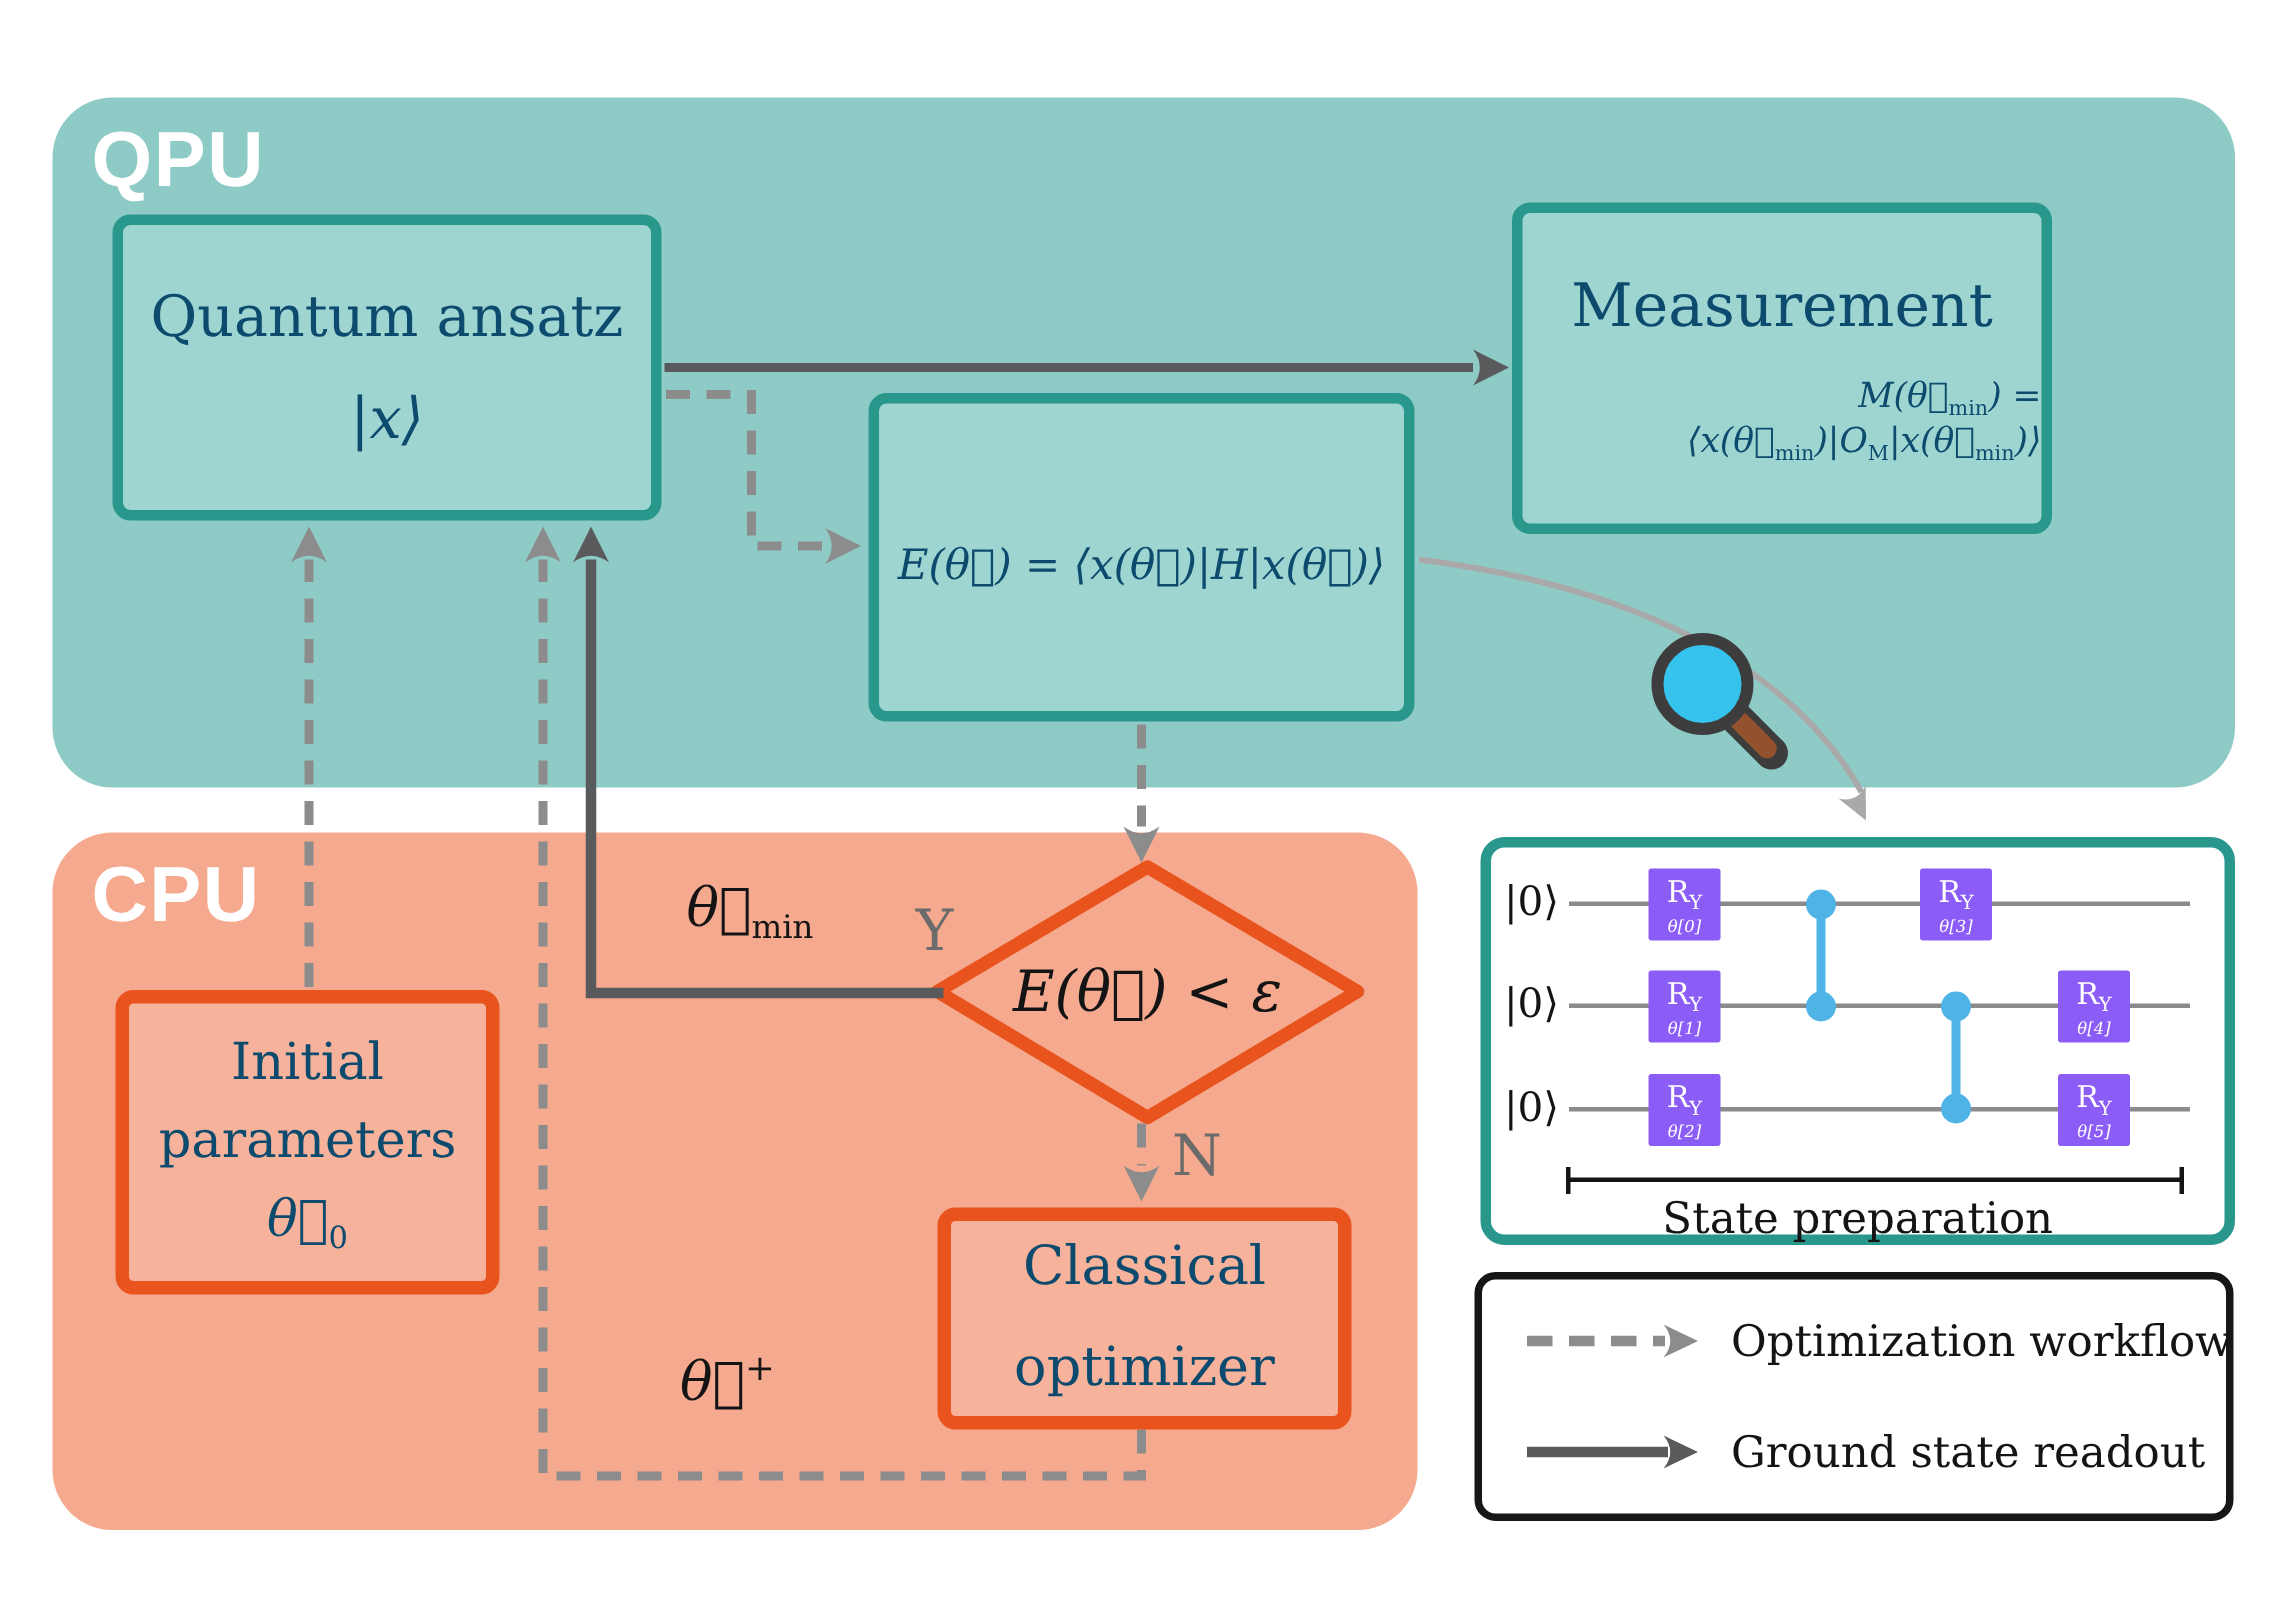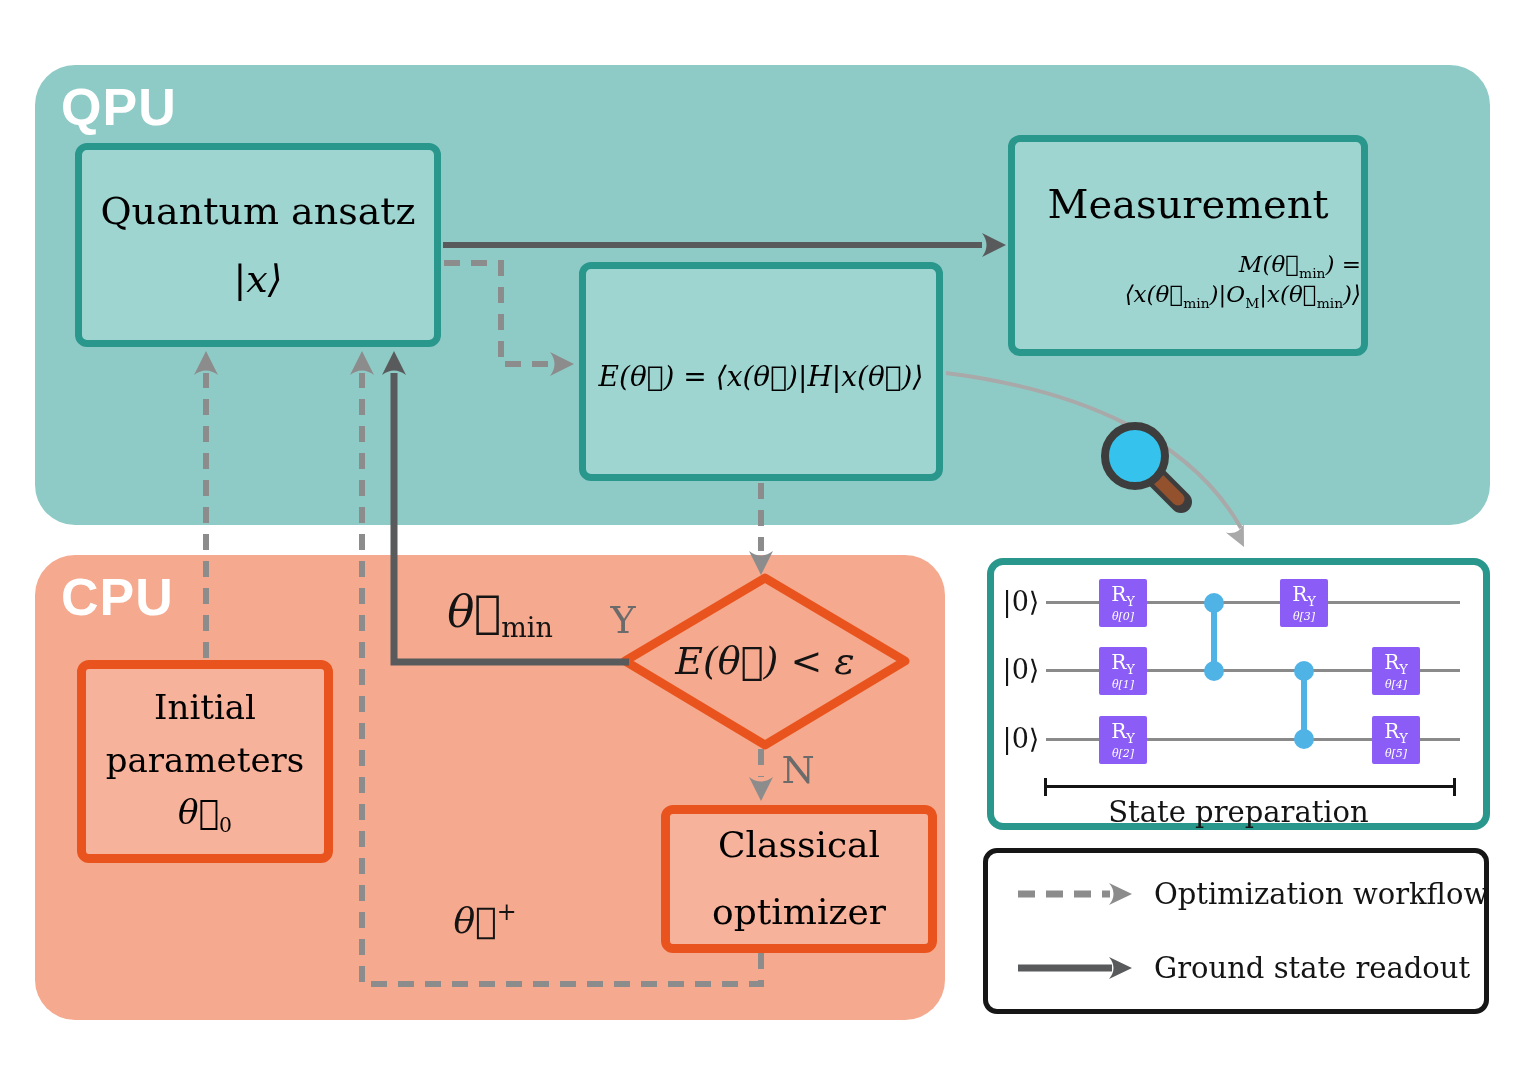--- a/index.html
+++ b/index.html
@@ -12,43 +12,43 @@
   .region-cpu{left:35px;top:555px;width:910px;height:465px;background:#f5a98e;}
   .region-label{position:absolute;left:26px;top:12px;
                 font-family:"Liberation Sans","DejaVu Sans",sans-serif;
                 font-weight:bold;font-size:52px;color:#ffffff;letter-spacing:1px;}
 
   
   .overlay{position:absolute;left:0;top:0;pointer-events:none;}
 
   
   .node{position:absolute;box-sizing:border-box;display:flex;flex-direction:column;
-        align-items:center;justify-content:center;text-align:center;color:#000000;}
+        align-items:center;justify-content:center;text-align:center;color:#0c4a6e;}
   .teal-node{background:#9ed5d0;border:7px solid #2a978d;border-radius:12px;}
   .orange-node{background:#f7b29b;border:9px solid #e9541e;border-radius:12px;}
 
   .node-ansatz{left:75px;top:143px;width:366px;height:204px;gap:24px;font-size:38px;}
   .node-measurement{left:1008px;top:135px;width:360px;height:221px;gap:24px;text-align:right;}
   .m-title{font-size:40px;}
   .m-formula{font-size:23px;font-style:italic;}
   .node-energy{left:579px;top:262px;width:364px;height:219px;}
   .e-title{font-size:36px;line-height:1.45;}
   .e-formula{font-size:28px;font-style:italic;margin-top:10px;}
   .node-initial{left:77px;top:660px;width:256px;height:203px;font-size:34px;line-height:1.55;}
-  .node-optimizer{left:661px;top:805px;width:276px;height:148px;font-size:36px;line-height:1.85;}
+  .node-optimizer{left:625px;top:805px;width:276px;height:148px;font-size:36px;line-height:1.85;}
 
   .math{font-style:italic;}
   .math sub{font-size:0.6em;font-style:normal;}
   .math sup{font-size:0.66em;font-style:normal;}
 
   
   .flabel{position:absolute;color:#141414;text-align:center;}
   .lbl-diamond{left:645px;top:622px;width:240px;height:78px;display:flex;
                align-items:center;justify-content:center;font-size:38px;font-style:italic;}
-  .lbl-theta-min{left:425px;top:585px;width:150px;font-size:45px;font-style:italic;}
+  .lbl-theta-min{left:425px;top:585px;width:150px;font-size:36px;font-style:italic;}
   .lbl-theta-plus{left:440px;top:898px;width:90px;font-size:36px;font-style:italic;}
   .lbl-yes{left:598px;top:598px;width:50px;font-size:38px;color:#6b6b6b;}
   .lbl-no{left:773px;top:748px;width:50px;font-size:38px;color:#6b6b6b;}
 
   
   .circuit{position:absolute;left:987px;top:558px;width:503px;height:272px;
            background:#ffffff;border:7px solid #2a978d;border-radius:16px;box-sizing:border-box;}
   .qline{position:absolute;height:3px;background:#8a8a8a;left:52px;width:414px;}
   .ket{position:absolute;left:4px;width:46px;text-align:center;font-size:27px;color:#141414;}
   .gate{position:absolute;width:48px;height:48px;background:#8b5cf6;color:#ffffff;

